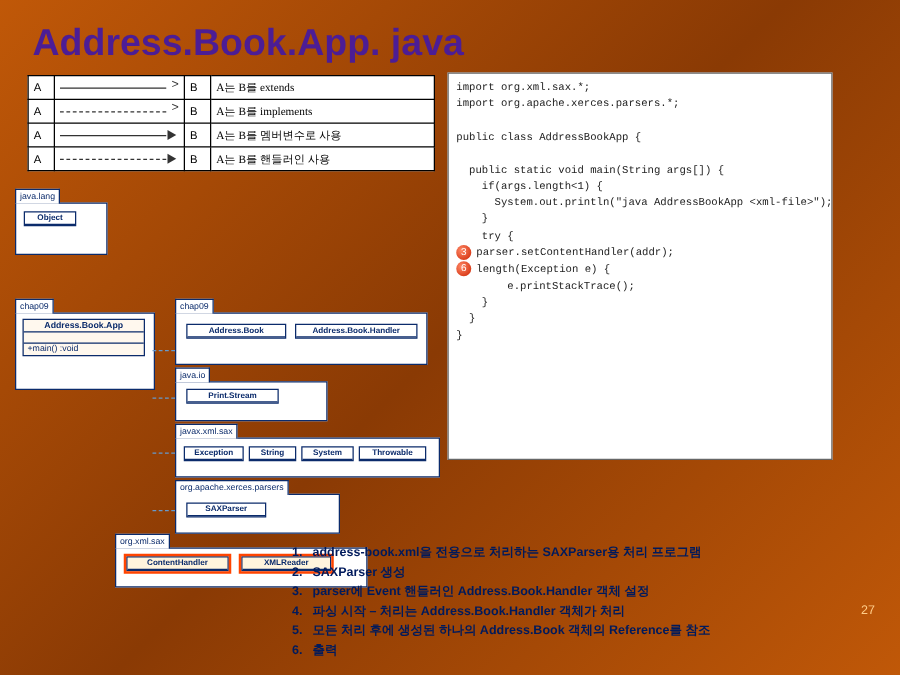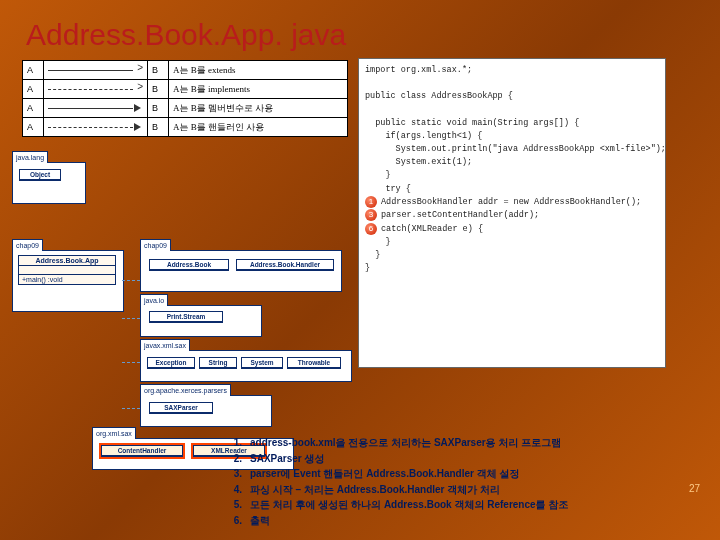--- a/index.html
+++ b/index.html
@@ -10,22 +10,22 @@
     background: linear-gradient(135deg, #c05808 0%, #8a3a04 50%, #c05808 100%);
     font-family: Arial, sans-serif;
     overflow: hidden;
     position: relative;
   }
   .title {
     position: absolute;
     top: 18px;
     left: 26px;
     font-size: 30px;
-    font-weight: normal;
-    color: #b91c1c;
+    font-weight: bold;
+    color: #4c1d95;
   }
   .legend {
     position: absolute;
     top: 60px;
     left: 22px;
     background: #fff;
     border-collapse: collapse;
     font-size: 9px;
   }
   .legend td {
@@ -223,32 +223,32 @@
           <div class="ar-head"></div>
         </td>
     <td class="b">B</td>
     <td class="desc">A는 B를 핸들러인 사용</td>
   </tr>
 </tbody>
   </table>
 
 <div class="code-panel">
   <div class="line">import org.xml.sax.*;</div>
+  <div class="line">import org.apache.xerces.parsers.*;</div>
   <div class="line">&nbsp;</div>
   <div class="line">public class AddressBookApp {</div>
   <div class="line">&nbsp;</div>
   <div class="line">  public static void main(String args[]) {</div>
   <div class="line">    if(args.length&lt;1) {</div>
   <div class="line">      System.out.println("java AddressBookApp &lt;xml-file&gt;");</div>
-  <div class="line">      System.exit(1);</div>
   <div class="line">    }</div>
   <div class="line">    try {</div>
-  <div class="line"><span class="badge">1</span><span>AddressBookHandler addr = new AddressBookHandler();</span></div>
   <div class="line"><span class="badge">3</span><span>parser.setContentHandler(addr);</span></div>
-  <div class="line"><span class="badge">6</span><span>catch(XMLReader e) {</span></div>
+  <div class="line"><span class="badge">6</span><span>length(Exception e) {</span></div>
+  <div class="line">      <span>  e.printStackTrace();</span></div>
   <div class="line">    }</div>
   <div class="line">  }</div>
   <div class="line">}</div>
 </div>
 
 <div class="uml-area">
 
   <div class="pkg" style="top:12px; left:0; width:72px; height:40px;">
     <div class="pkg-tab">java.lang</div>
     <div class="cls small" style="top:6px; left:6px; width:40px;">

